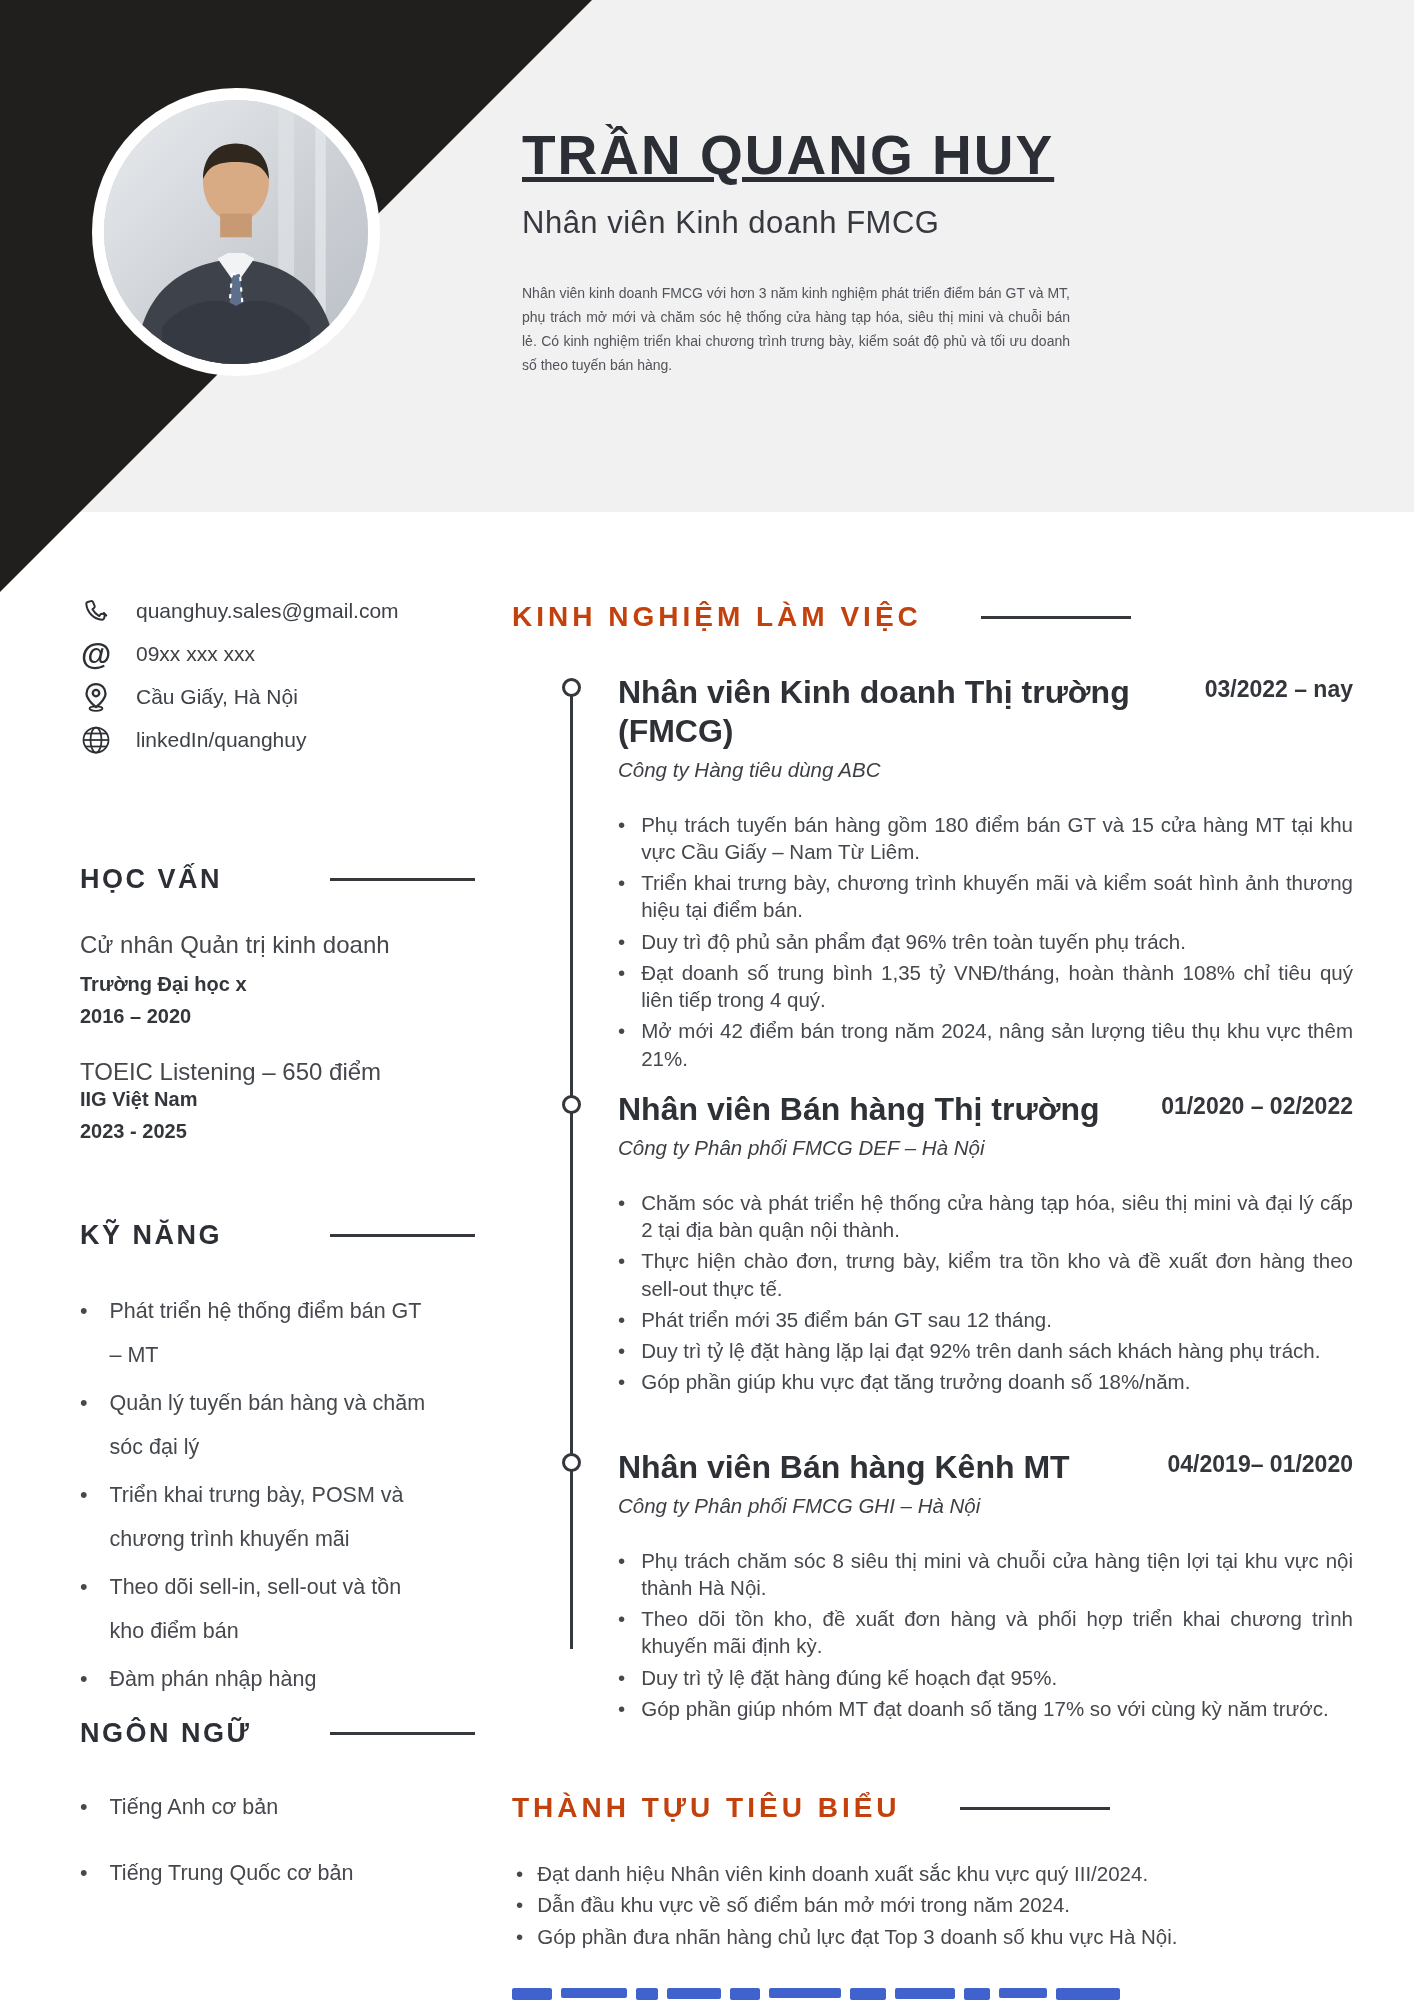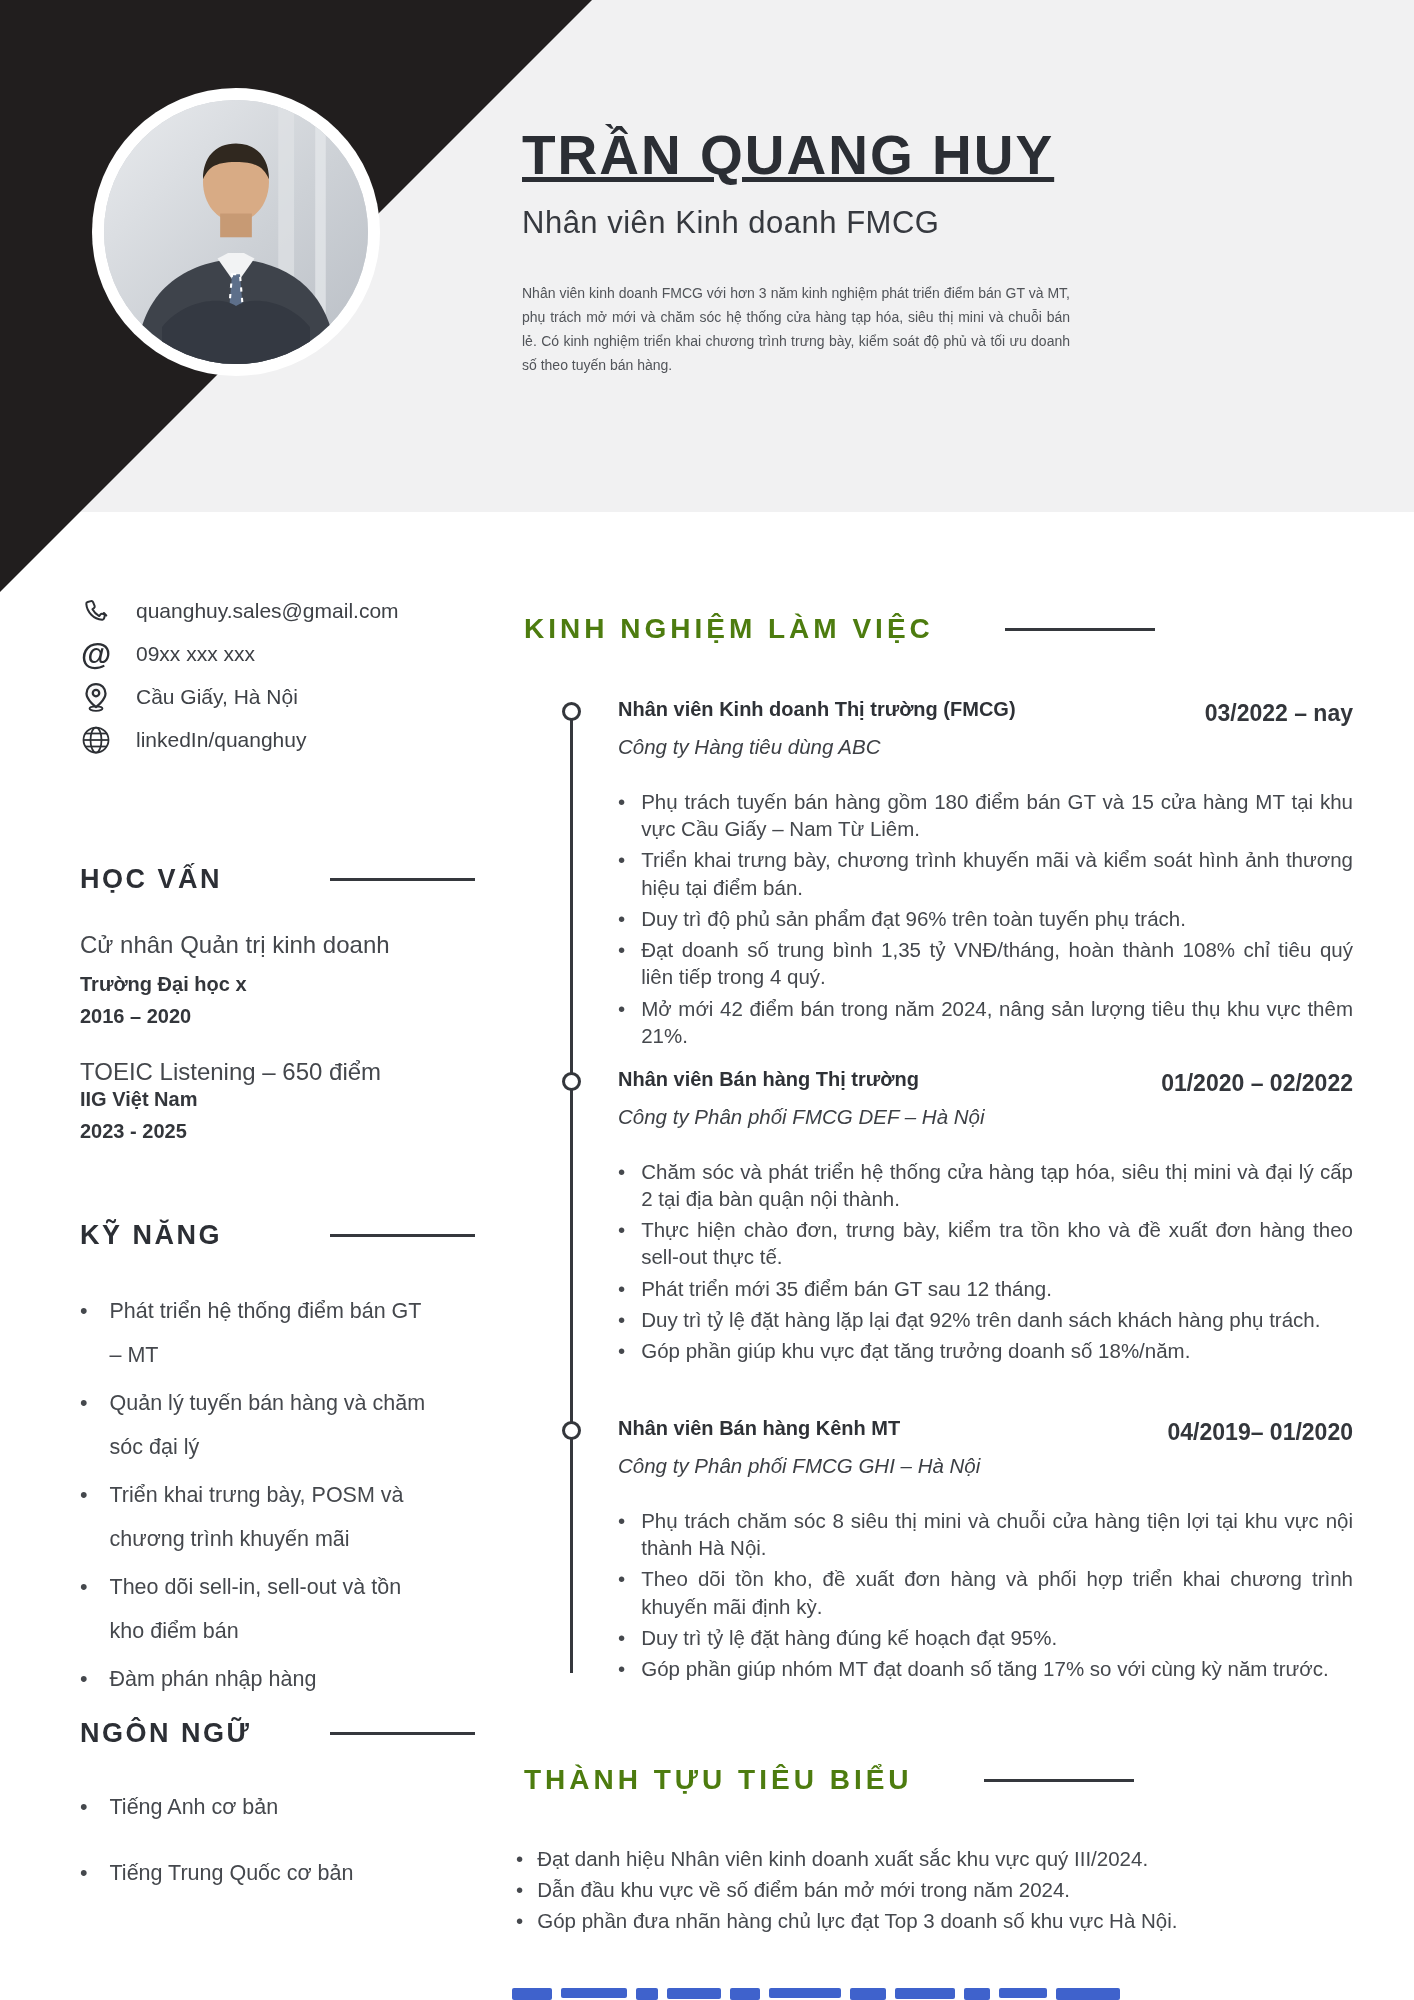--- a/index.html
+++ b/index.html
@@ -40,30 +40,30 @@
   .edu-years { font-size:20px; font-weight:bold; color:#33363b; line-height:1.2; }
 
   .llist { width:352px; }
   .lbullet { display:flex; gap:22px; font-size:21.5px; color:#45484d; line-height:2.05; margin-bottom:4px; }
   .lbullet .dot, .rbullet .dot, .abullet .dot { flex:0 0 auto; }
   .lang .lbullet { margin-bottom:22px; }
 
   
   .right-col { position:absolute; left:508px; top:585px; width:845px; }
   .rhead { display:flex; align-items:center; padding-top:12px; }
-  .rhead h2 { margin:16px; font-size:28px; font-weight:bold; letter-spacing:4px; color:#4d7c0f; line-height:1.15; }
+  .rhead h2 { margin:4px; font-size:28px; font-weight:bold; letter-spacing:4px; color:#c2410c; line-height:1.15; }
   .rhead .rule { width:150px; height:3px; background:#35383d; margin-left:55px; flex:0 0 aupx; }
 
   .jobs { position:relative; margin-top:36px; }
   .jobs .tline { position:absolute; left:62px; top:16px; height:960px; width:2.5px; background:#35383d; }
   .job { position:relative; padding-left:110px; }
   .job .marker { position:absolute; left:54px; top:5px; width:13px; height:13px; border:3.5px solid #34373c;
                  border-radius:50%; background:#ffffff; }
   .job-head { display:flex; justify-content:space-between; align-items:flex-start; }
-  .job-title { font-size:20px; font-weight:bold; color:#2e3136; line-height:1.2; }
+  .job-title { font-size:32px; font-weight:bold; color:#2e3136; line-height:1.2; }
   .job-dates { font-size:23px; font-weight:bold; color:#33363b; margin-top:3px; white-space:nowrap; }
   .job-company { margin-top:8px; font-size:20.5px; font-style:italic; color:#3c3f44; line-height:1.2; }
   .job-bullets { margin-top:28px; }
   .rbullet { display:flex; gap:16px; font-size:20.5px; color:#45484d; line-height:1.33; margin-bottom:4px; }
   .rbullet .txt { flex:1; text-align:justify; }
   .job1 { margin-bottom:18px; }
   .job2 { margin-bottom:52px; }
 
   .ach-head { margin-top:54px; }
   .ach-list { margin-top:32px; padding-left:8px; }

